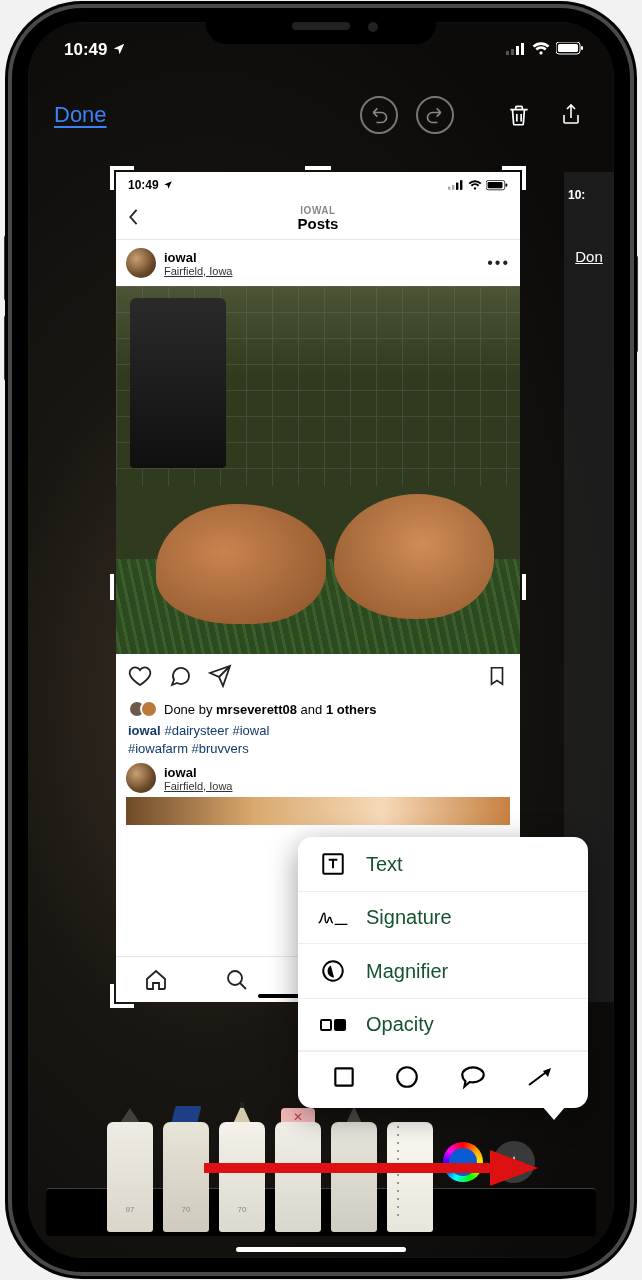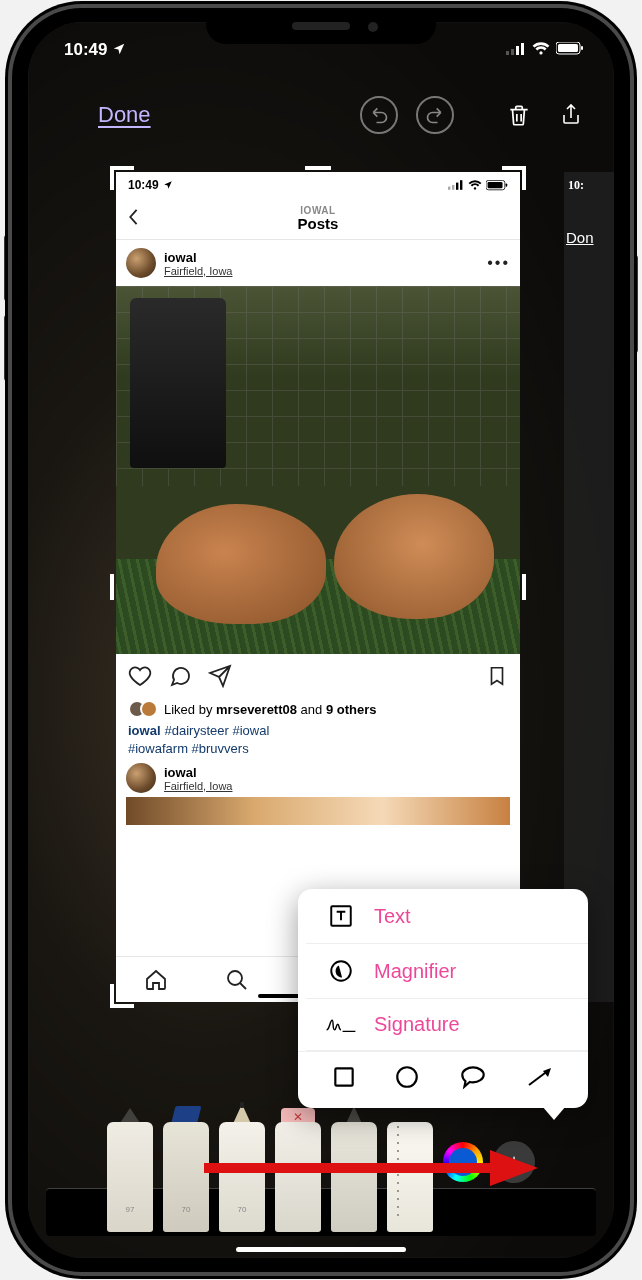--- a/index.html
+++ b/index.html
@@ -110,25 +110,24 @@
     top: 74px;
     left: 0; right: 0;
     display: flex;
     align-items: center;
     padding: 0 26px;
     gap: 18px;
     color: #fff;
     z-index: 20;
   }
   .done-btn {
-    color: #c4b5fd;
+    color: #3b82f6;
     font-size: 22px;
     text-decoration: underline;
     text-underline-offset: 4px;
-    margin-left: 44px;
   }
   .tool-spacer { flex: 1; }
   .circle-btn {
     width: 38px; height: 38px;
     border: 2px solid #777;
     border-radius: 50%;
     display: flex;
     align-items: center;
     justify-content: center;
     color: #888;
@@ -294,22 +293,22 @@
   .peek {
     position:absolute;
     top:150px;
     right:0;
     width:50px;
     height:830px;
     background:rgba(35,35,35,.7);
     color:#fff;
     overflow:hidden;
   }
-  .peek .peek-status { font-size:12px; padding:6px 4px; font-weight:600;font-family:Liberation Serif, serif;}
-  .peek .peek-done { font-size:15px; padding:30px 2px; text-decoration:underline;}
+  .peek .peek-status { font-size:12px; padding:16px 4px; font-weight:600;}
+  .peek .peek-done { font-size:15px; padding:30px 2px; text-decoration:underline;text-align:center;}
 
   
   .popover {
     position:absolute;
     right: 26px;
     bottom: 150px;
     width: 290px;
     background: #fff;
     border-radius: 14px;
     box-shadow: 0 8px 30px rgba(0,0,0,.4);
@@ -323,23 +322,22 @@
     bottom: -12px;
     width:0;height:0;
     border-left:12px solid transparent;
     border-right:12px solid transparent;
     border-top:14px solid #fff;
   }
   .pop-row {
     display:flex; align-items:center; gap:16px;
     padding: 14px 18px;
     font-size: 20px;
-    color:#ec4899;
+    color:#14532d;
     border-bottom:1px solid #eee;
-    margin-left:8px;
   }
   .pop-row:last-of-type { border-bottom:0; }
   .pop-icon { width:34px; display:flex; justify-content:center;}
   .pop-shapes {
     display:flex; justify-content:space-around;
     padding: 12px 14px;
     border-top:1px solid #eee;
   }
   .pop-shapes .sh{ font-size:24px; color:#000;}
   .opacity-glyph .s1{display:inline-block;width:12px;height:12px;border:2px solid #000;border-radius:2px;margin-right:2px;}
@@ -585,21 +583,21 @@
             <span class="save"><svg width="22" height="24" viewBox="0 0 24 24" fill="none" stroke="#222" stroke-width="1.8">
                   <path d="M6 3h12v18l-6-4-6 4V3z"></path>
                 </svg></span>
           </div>
           <div class="ig-likes">
             <div class="likes-avatars">
                 <div class="la"></div>
                 <div class="la"></div>
               </div>
             <span>
-              <span>Liked by </span><b>mrseverett08</b><span> and </span><b>9 others</b>
+              <span>Done by </span><b>mrseverett08</b><span> and </span><b>1 others</b>
             </span>
           </div>
           <div class="ig-caption">
             <span class="u">iowal</span><span class="t">#dairysteer #iowal</span><br>
             <span class="t">#iowafarm #bruvvers</span>
           </div>
           <div class="ig-post-header2">
             <div class="avatar"></div>
             <div class="ig-user-col">
               <div class="user">iowal</div>
@@ -650,34 +648,41 @@
           <span class="pop-icon">
             <svg width="26" height="26" viewBox="0 0 24 24" fill="none" stroke="#000" stroke-width="1.8">
                 <rect x="3" y="3" width="18" height="18" rx="1"></rect>
                 <path d="M8 8h8M12 8v8"></path>
               </svg>
           </span>
           <span>Text</span>
         </div>
         <div class="pop-row">
           <span class="pop-icon">
+            <svg width="32" height="22" viewBox="0 0 40 24" fill="none" stroke="#000" stroke-width="1.8">
+                <path d="M2 18c4 0 4-12 7-12 2 0 0 12 3 12 2 0 2-7 4-7s1 7 4 7M22 20h16"></path>
+              </svg>
+          </span>
+          <span>Signature</span>
+        </div>
+        <div class="pop-row">
+          <span class="pop-icon">
             <svg width="26" height="26" viewBox="0 0 24 24" fill="none" stroke="#000" stroke-width="1.8">
                 <circle cx="12" cy="12" r="9"></circle>
                 <path d="M10 7c-2 1-3 3-3 5 0 4 3 6 6 6" fill="#000" stroke="none"></path>
               </svg>
           </span>
           <span>Magnifier</span>
         </div>
         <div class="pop-row">
-          <span class="pop-icon">
-            <svg width="32" height="22" viewBox="0 0 40 24" fill="none" stroke="#000" stroke-width="1.8">
-                <path d="M2 18c4 0 4-12 7-12 2 0 0 12 3 12 2 0 2-7 4-7s1 7 4 7M22 20h16"></path>
-              </svg>
+          <span class="pop-icon opacity-glyph">
+            <span class="s1"></span>
+              <span class="s2"></span>
           </span>
-          <span>Signature</span>
+          <span>Opacity</span>
         </div>
         <div class="pop-shapes">
           <span class="sh"><svg width="26" height="26" viewBox="0 0 24 24" fill="none" stroke="#000" stroke-width="2">
                 <rect x="4" y="4" width="16" height="16" rx="1"></rect>
               </svg></span>
           <span class="sh"><svg width="26" height="26" viewBox="0 0 24 24" fill="none" stroke="#000" stroke-width="2">
                 <circle cx="12" cy="12" r="9"></circle>
               </svg></span>
           <span class="sh"><svg width="30" height="26" viewBox="0 0 28 24" fill="none" stroke="#000" stroke-width="2">
                 <path d="M4 10c0-4 5-7 10-7s10 3 10 7-5 7-10 7c-1 0-2 0-3-.3L6 21l1-5c-2-1.5-3-3.5-3-6z"></path>

